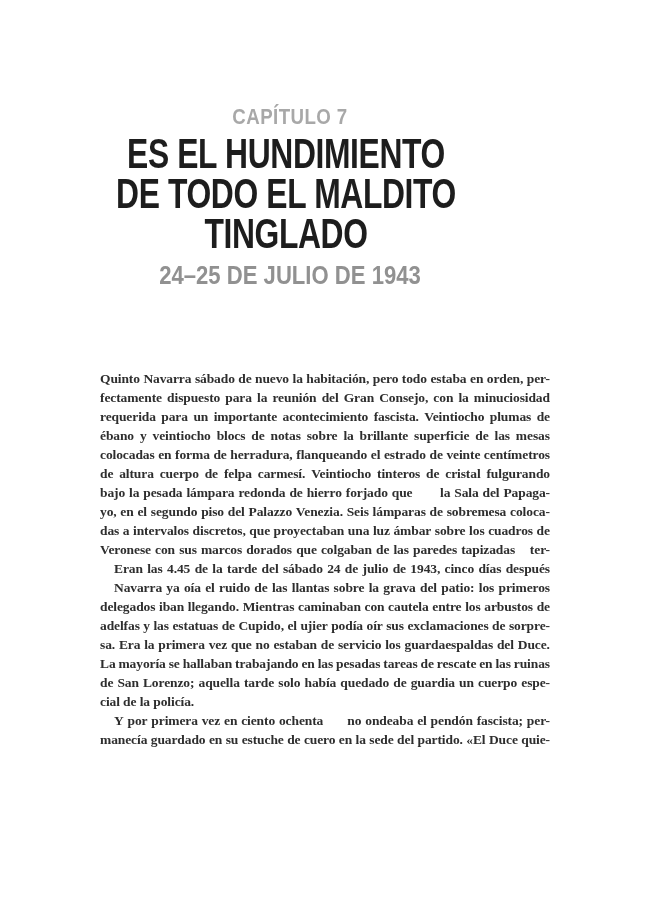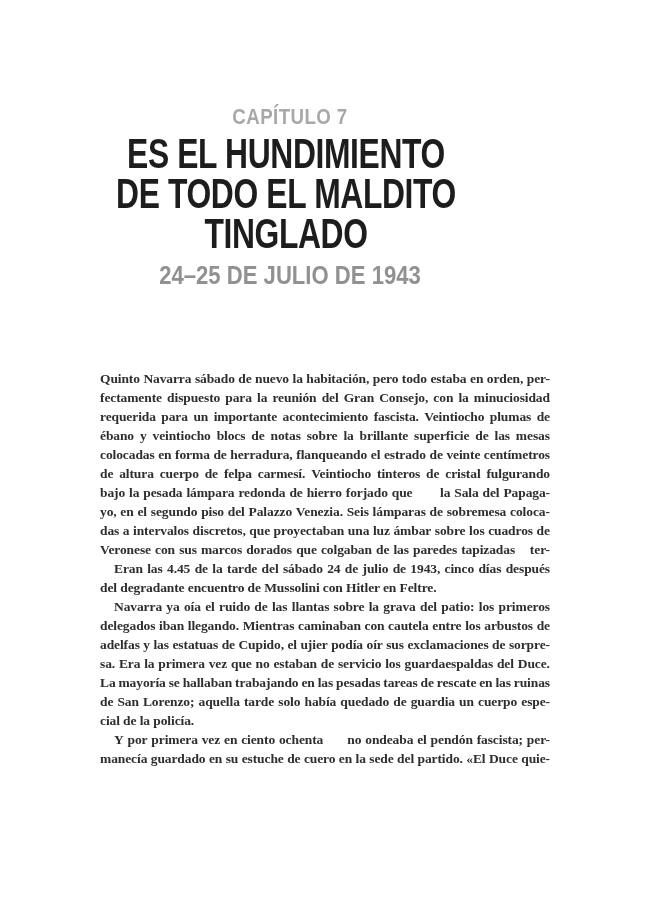--- a/index.html
+++ b/index.html
@@ -249,21 +249,20 @@
         <span>sábado</span>
         <span>24</span>
         <span>de</span>
         <span>julio</span>
         <span>de</span>
         <span>1943,</span>
         <span>cinco</span>
         <span>días</span>
         <span>después</span>
       </div>
-      <div class="line last">del degradante encuentro de Mussolini con Hitler en Feltre.</div>
       <div class="line indent">
         <span>Navarra</span>
         <span>ya</span>
         <span>oía</span>
         <span>el</span>
         <span>ruido</span>
         <span>de</span>
         <span>las</span>
         <span>llantas</span>
         <span>sobre</span>

